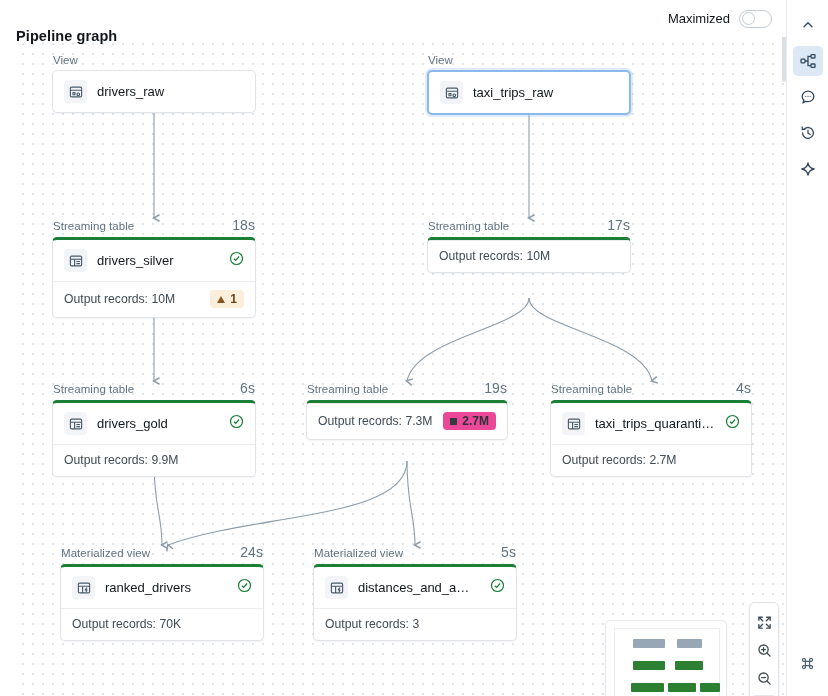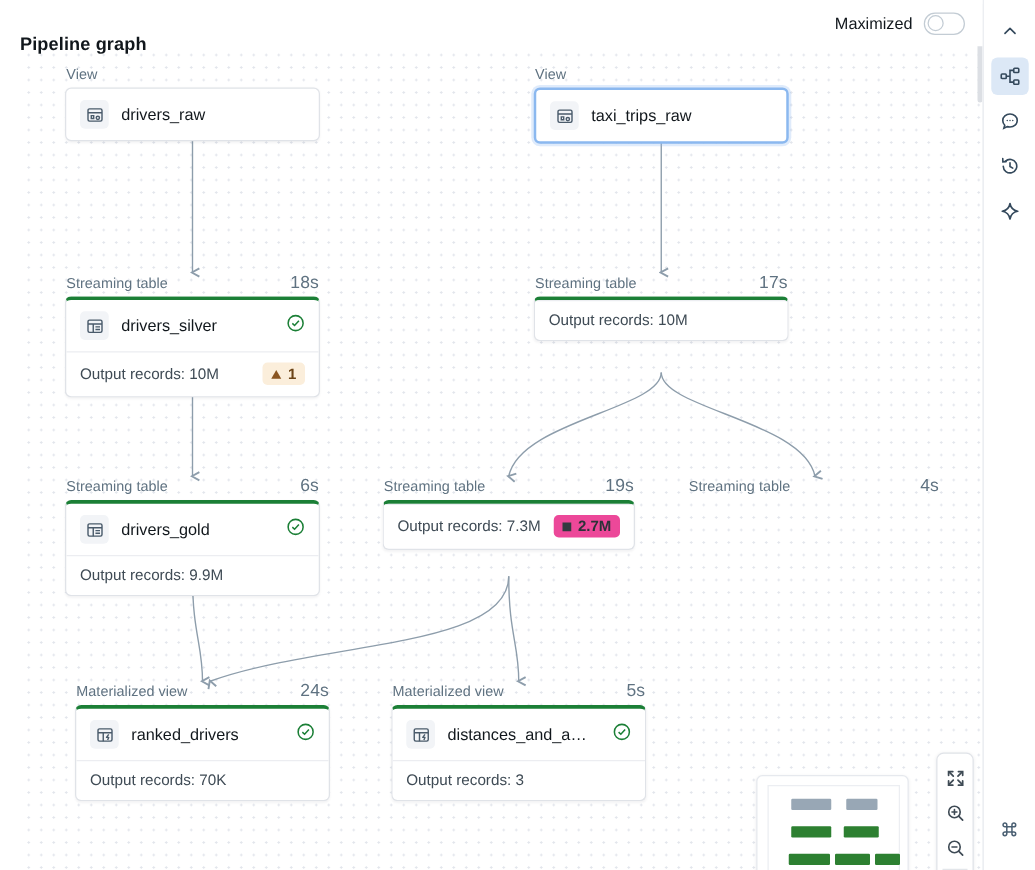--- a/index.html
+++ b/index.html
@@ -281,20 +281,42 @@
           </span>
         </div>
       </div>
     </div>
 
     <div class="node" style="left:534px; top:343px; width:202px;">
       <div class="node-meta">
         <span>Streaming table</span>
         <span class="node-time">4s</span>
       </div>
+      <div class="node-card topbar">
+        <div class="node-head">
+          <span class="node-icon">
+            <svg width="14" height="14" viewBox="0 0 16 16" fill="none" stroke="#4a5b6b" stroke-width="1.3">
+              <rect x="1.6" y="2.4" width="12.8" height="11.2" rx="1.4"></rect>
+              <path d="M1.6,6 H14.4"></path>
+                <path d="M6.4,6 V13.6"></path>
+              <path d="M8.4,8.6 h4.2 M8.4,11 h4.2"></path>
+            </svg>
+          </span>
+          <span class="node-name">taxi_trips_quarantine</span>
+          <span>
+            <svg width="15" height="15" viewBox="0 0 16 16" fill="none" stroke="#1b7f36" stroke-width="1.3">
+              <circle cx="8" cy="8" r="6.4"></circle>
+                <path d="M5.2,8.2 L7.1,10 L10.8,5.9"></path>
+            </svg>
+          </span>
+        </div>
+        <div class="node-body">
+          <span class="node-records">Output records: 2.7M</span>
+        </div>
+      </div>
     </div>
 
     <div class="node" style="left:44px; top:507px; width:204px;">
       <div class="node-meta">
         <span>Materialized view</span>
         <span class="node-time">24s</span>
       </div>
       <div class="node-card topbar">
         <div class="node-head">
           <span class="node-icon">

